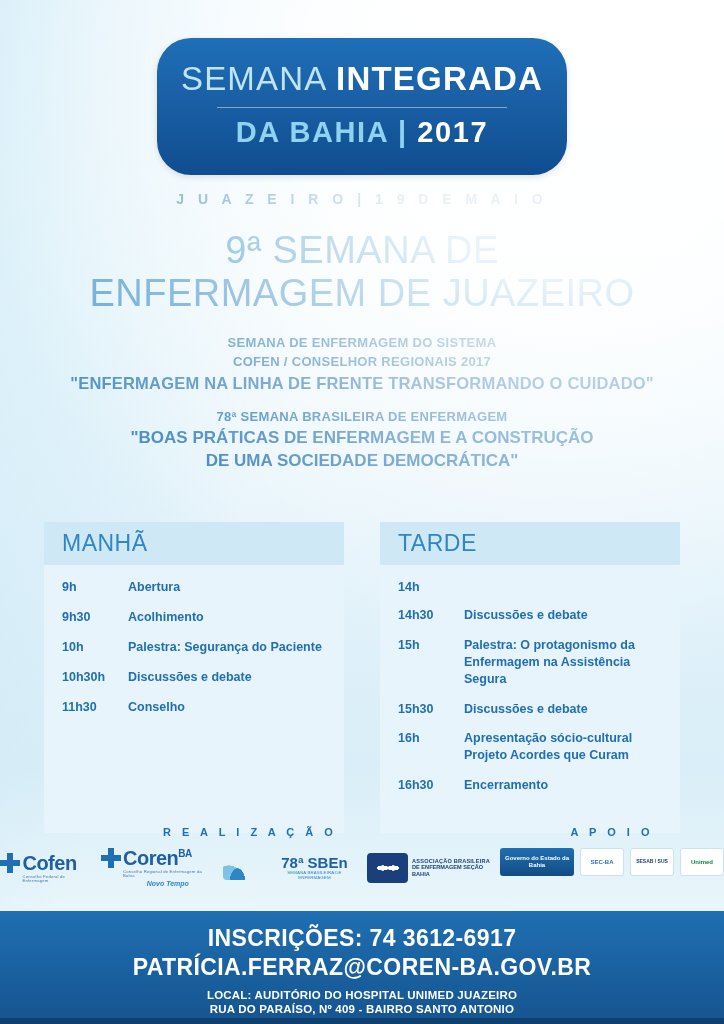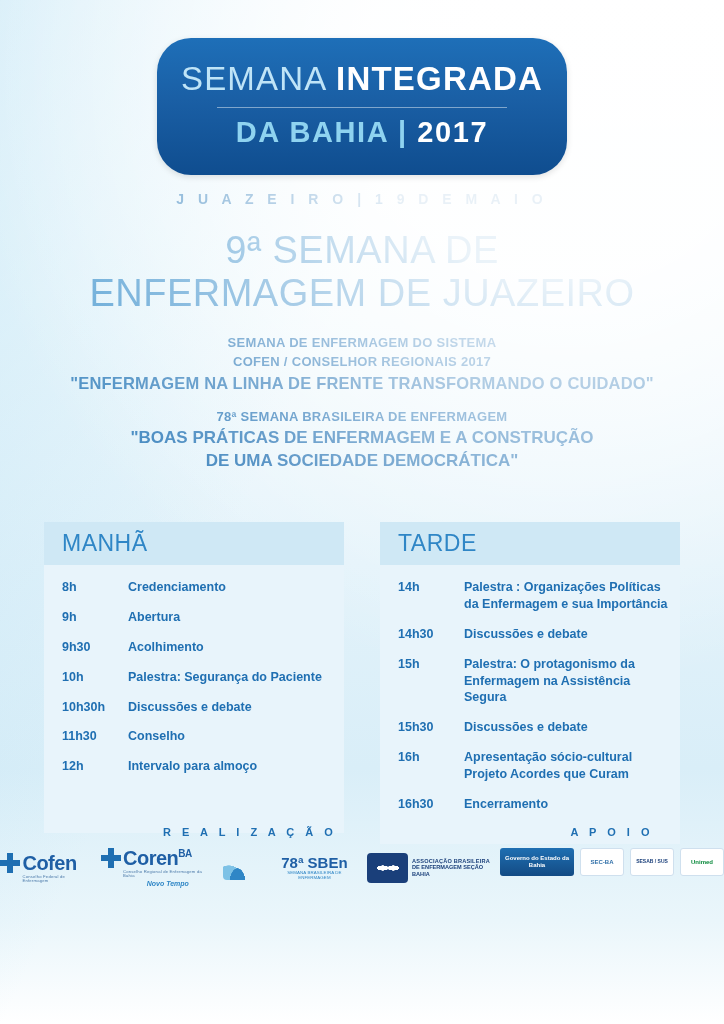--- a/index.html
+++ b/index.html
@@ -221,55 +221,46 @@
     <div class="s-small">78ª SEMANA BRASILEIRA DE ENFERMAGEM</div>
     <div class="s-big2">"BOAS PRÁTICAS DE ENFERMAGEM E A CONSTRUÇÃO</div>
     <div class="s-big2">DE UMA SOCIEDADE DEMOCRÁTICA"</div>
   </div>
 
   <div class="schedule">
     <div class="col">
       <div class="col-head">MANHÃ</div>
       <div class="col-body tall" id="morning-rows">
           <div class="row">
-            <div class="time">8h</div>
-            <div class="desc">Credenciamento</div>
-          </div>
-          <div class="row">
             <div class="time">9h</div>
             <div class="desc">Abertura</div>
           </div>
           <div class="row">
             <div class="time">9h30</div>
             <div class="desc">Acolhimento</div>
           </div>
           <div class="row">
             <div class="time">10h</div>
             <div class="desc">Palestra: Segurança do Paciente</div>
           </div>
           <div class="row">
             <div class="time">10h30h</div>
             <div class="desc">Discussões e debate</div>
           </div>
           <div class="row">
             <div class="time">11h30</div>
             <div class="desc">Conselho</div>
-          </div>
-          <div class="row">
-            <div class="time">12h</div>
-            <div class="desc"> Intervalo para almoço</div>
           </div>
         </div>
     </div>
     <div class="col">
       <div class="col-head">TARDE</div>
       <div class="col-body tall" id="afternoon-rows">
           <div class="row">
             <div class="time">14h</div>
-            <div class="desc">Palestra : Organizações Políticas<br>da Enfermagem e sua Importância</div>
           </div>
           <div class="row">
             <div class="time">14h30</div>
             <div class="desc">Discussões e debate</div>
           </div>
           <div class="row">
             <div class="time">15h</div>
             <div class="desc">Palestra: O protagonismo da<br>Enfermagem na Assistência Segura</div>
           </div>
           <div class="row">
@@ -333,14 +324,21 @@
       <div class="sp-label">A P O I O</div>
       <div class="ap-row">
         <span class="ap-chip ap-gov">Governo do Estado da Bahia</span>
         <span class="ap-chip ap-sec">SEC-BA</span>
         <span class="ap-chip ap-sesab">SESAB / SUS</span>
         <span class="ap-chip ap-unimed">Unimed</span>
       </div>
     </div>
   </div>
 
+  <div class="footer">
+    <div class="f1">INSCRIÇÕES: 74 3612-6917</div>
+    <div class="f2">PATRÍCIA.FERRAZ@COREN-BA.GOV.BR</div>
+    <div class="f3">LOCAL: AUDITÓRIO DO HOSPITAL UNIMED JUAZEIRO</div>
+    <div class="f4">RUA DO PARAÍSO, Nº 409 - BAIRRO SANTO ANTONIO</div>
+    <div class="footer-strip"></div>
+  </div>
 
 </div>
 
 </body></html>

